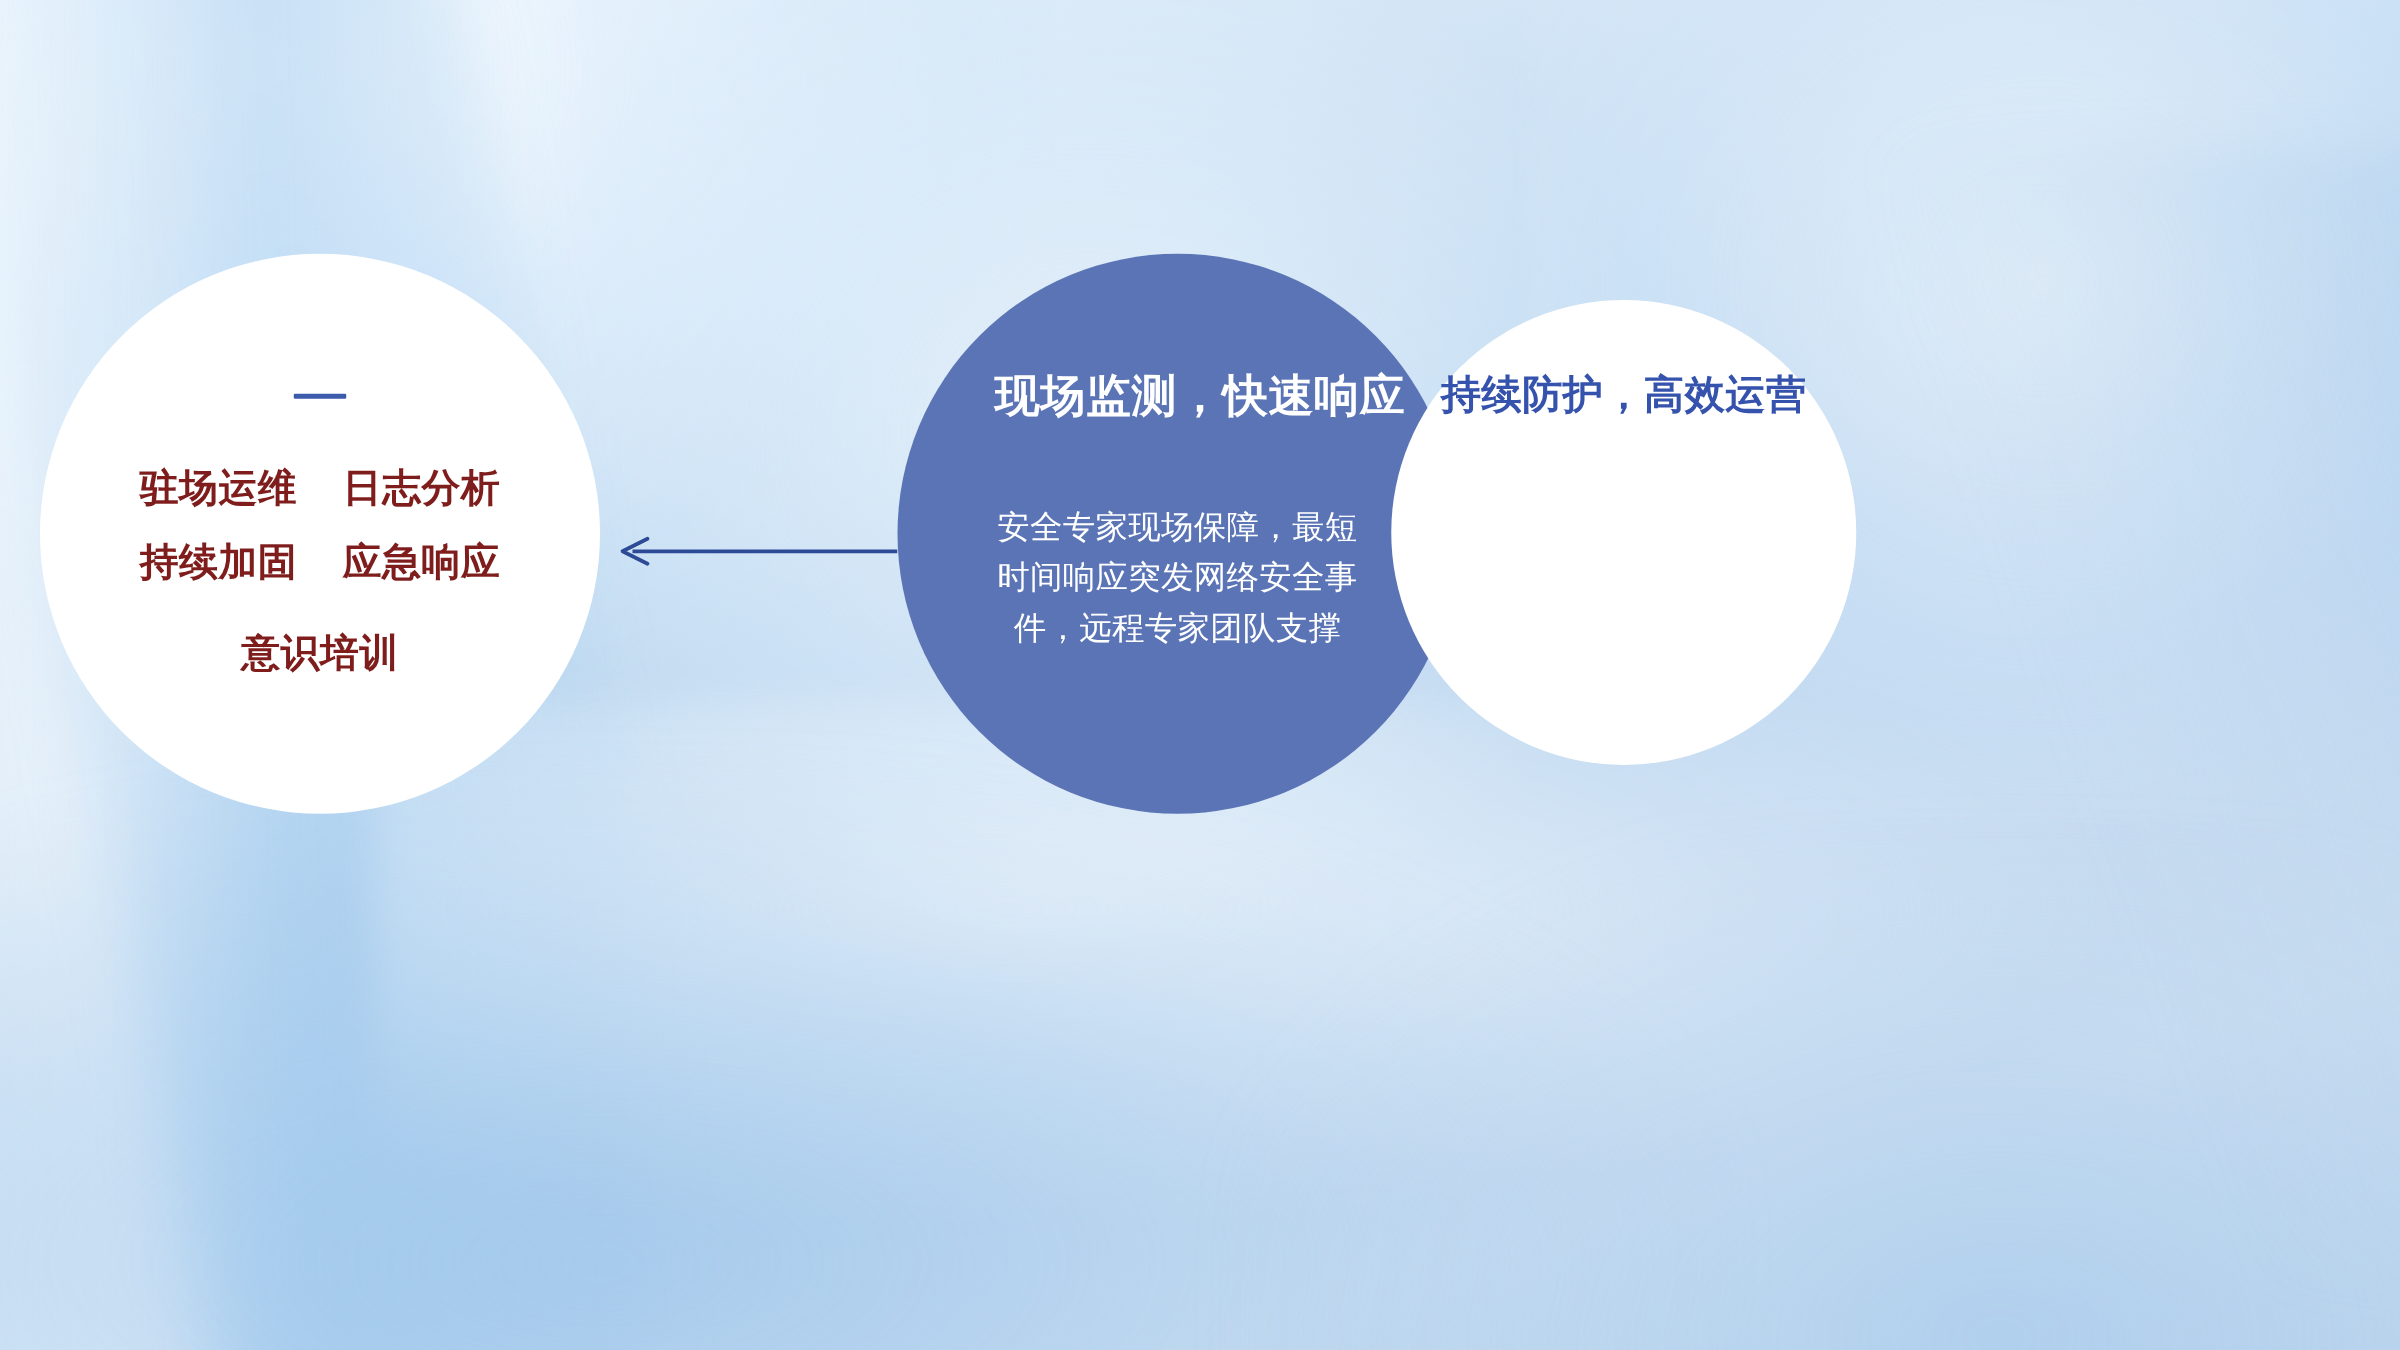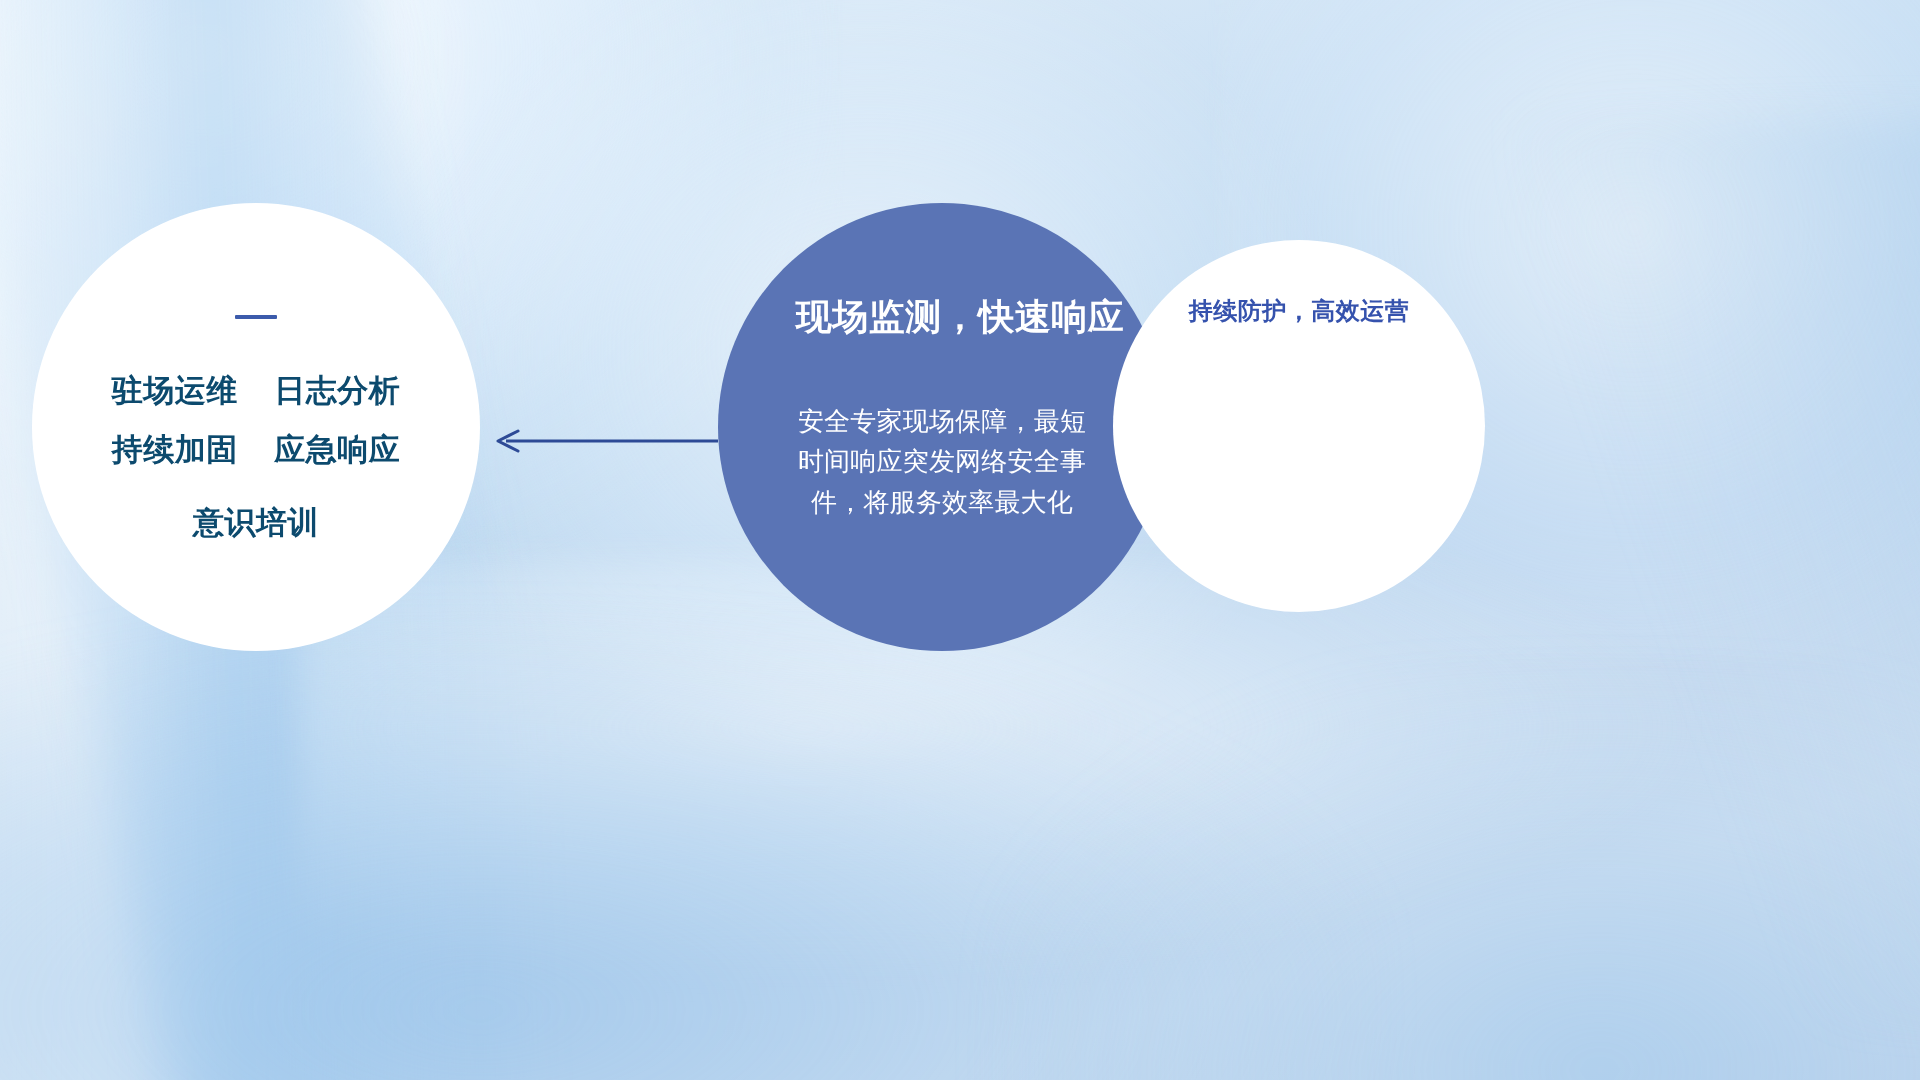--- a/index.html
+++ b/index.html
@@ -166,21 +166,21 @@
   #left-dash {
     width: 42px;
     height: 4px;
     background: #3c5bab;
     border-radius: 1px;
     margin-bottom: 56px;
   }
   .left-line {
     font-size: 31px;
     font-weight: bold;
-    color: #0c4a6e;
+    color: #7f1d1d;
     letter-spacing: 0.5px;
     line-height: 1;
     margin-bottom: 28px;
     white-space: pre;
   }
   .left-line.last {
     margin-bottom: 0;
     margin-top: 14px;
     text-align: center;
   }
@@ -220,21 +220,21 @@
     position: absolute;
     left: 1113px; top: 240px;
     width: 372px; height: 372px;
     display: flex;
     flex-direction: column;
     align-items: center;
     padding-top: 59px;
     box-sizing: border-box;
   }
   #right-title {
-    font-size: 24px;
+    font-size: 32px;
     font-weight: bold;
     color: #3552ad;
     letter-spacing: 0.5px;
     line-height: 1;
     white-space: nowrap;
   }
   #right-body {
     margin-top: 62px;
     width: 362px;
     font-size: 26px;
@@ -280,20 +280,20 @@
 
   <div id="left-content">
     <div id="left-dash"></div>
     <div class="left-line">驻场运维    日志分析</div>
     <div class="left-line">持续加固    应急响应</div>
     <div class="left-line last">意识培训</div>
   </div>
 
   <div id="mid-content">
     <div id="mid-title">现场监测，快速响应</div>
-    <div id="mid-body">安全专家现场保障，最短时间响应突发网络安全事件，将服务效率最大化</div>
+    <div id="mid-body">安全专家现场保障，最短时间响应突发网络安全事件，远程专家团队支撑</div>
   </div>
 
   <div id="right-content">
     <div id="right-title">持续防护，高效运营</div>
   </div>
 
 </div>
 
 </body></html>

